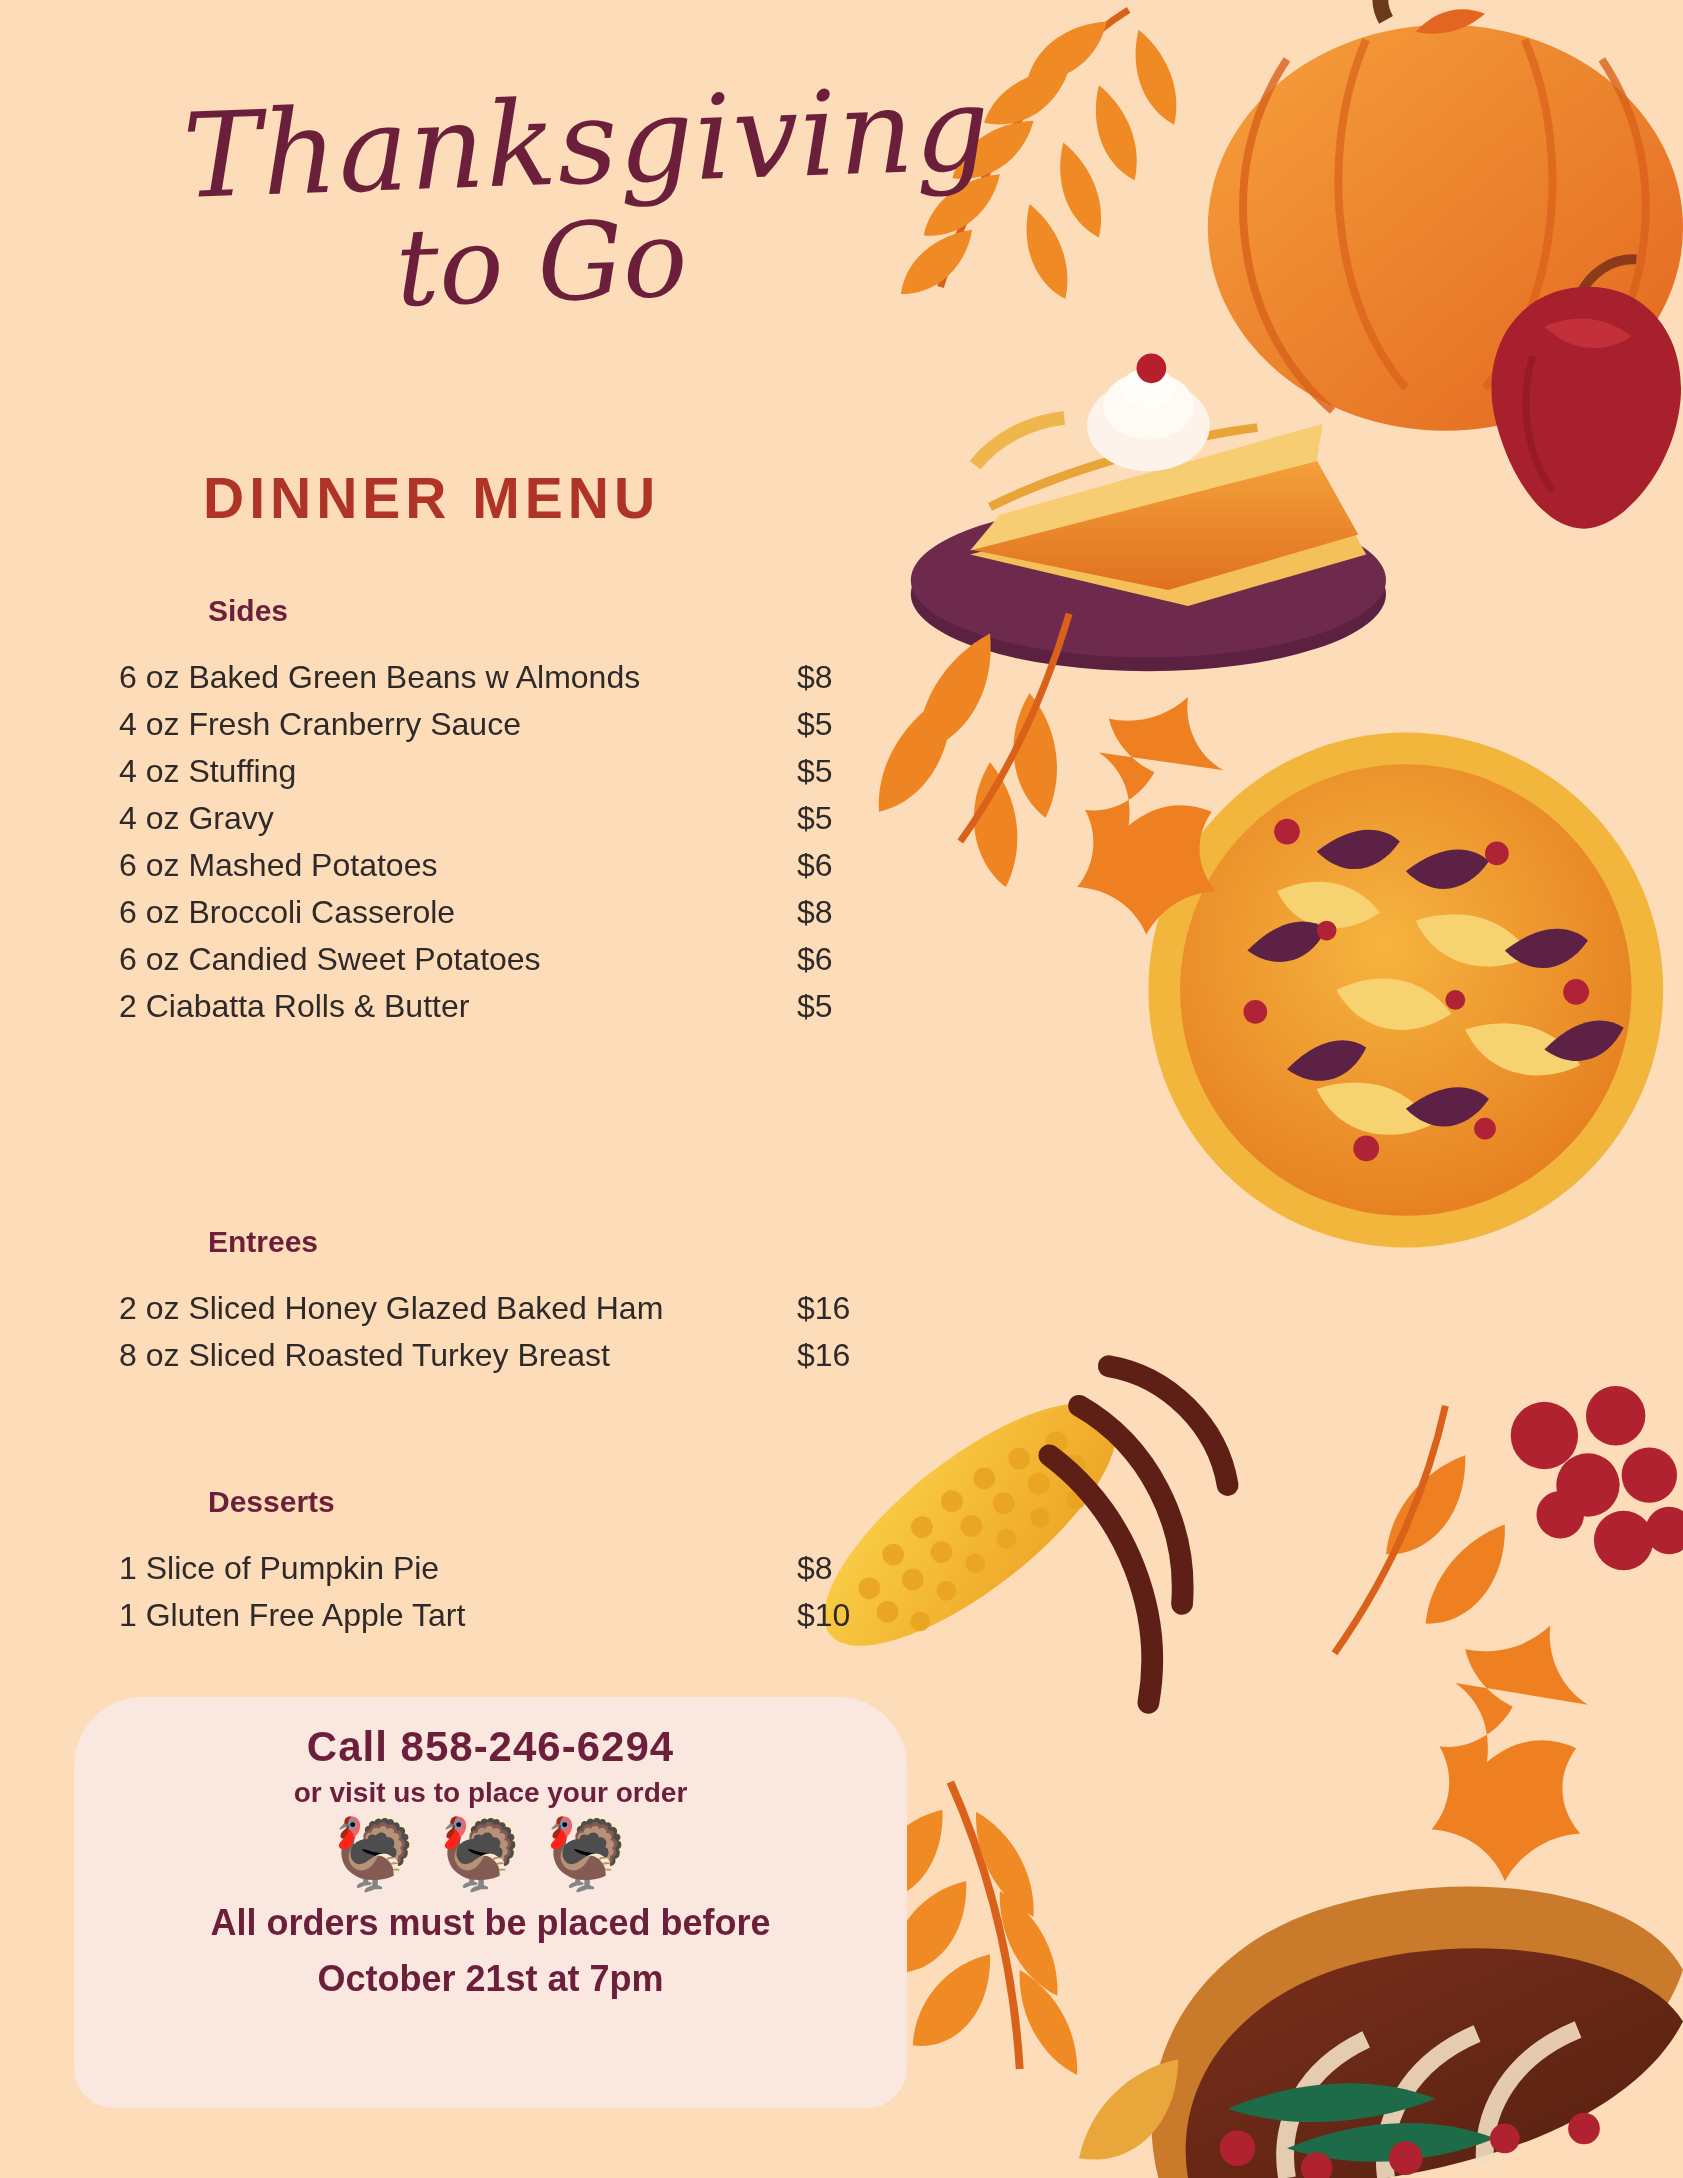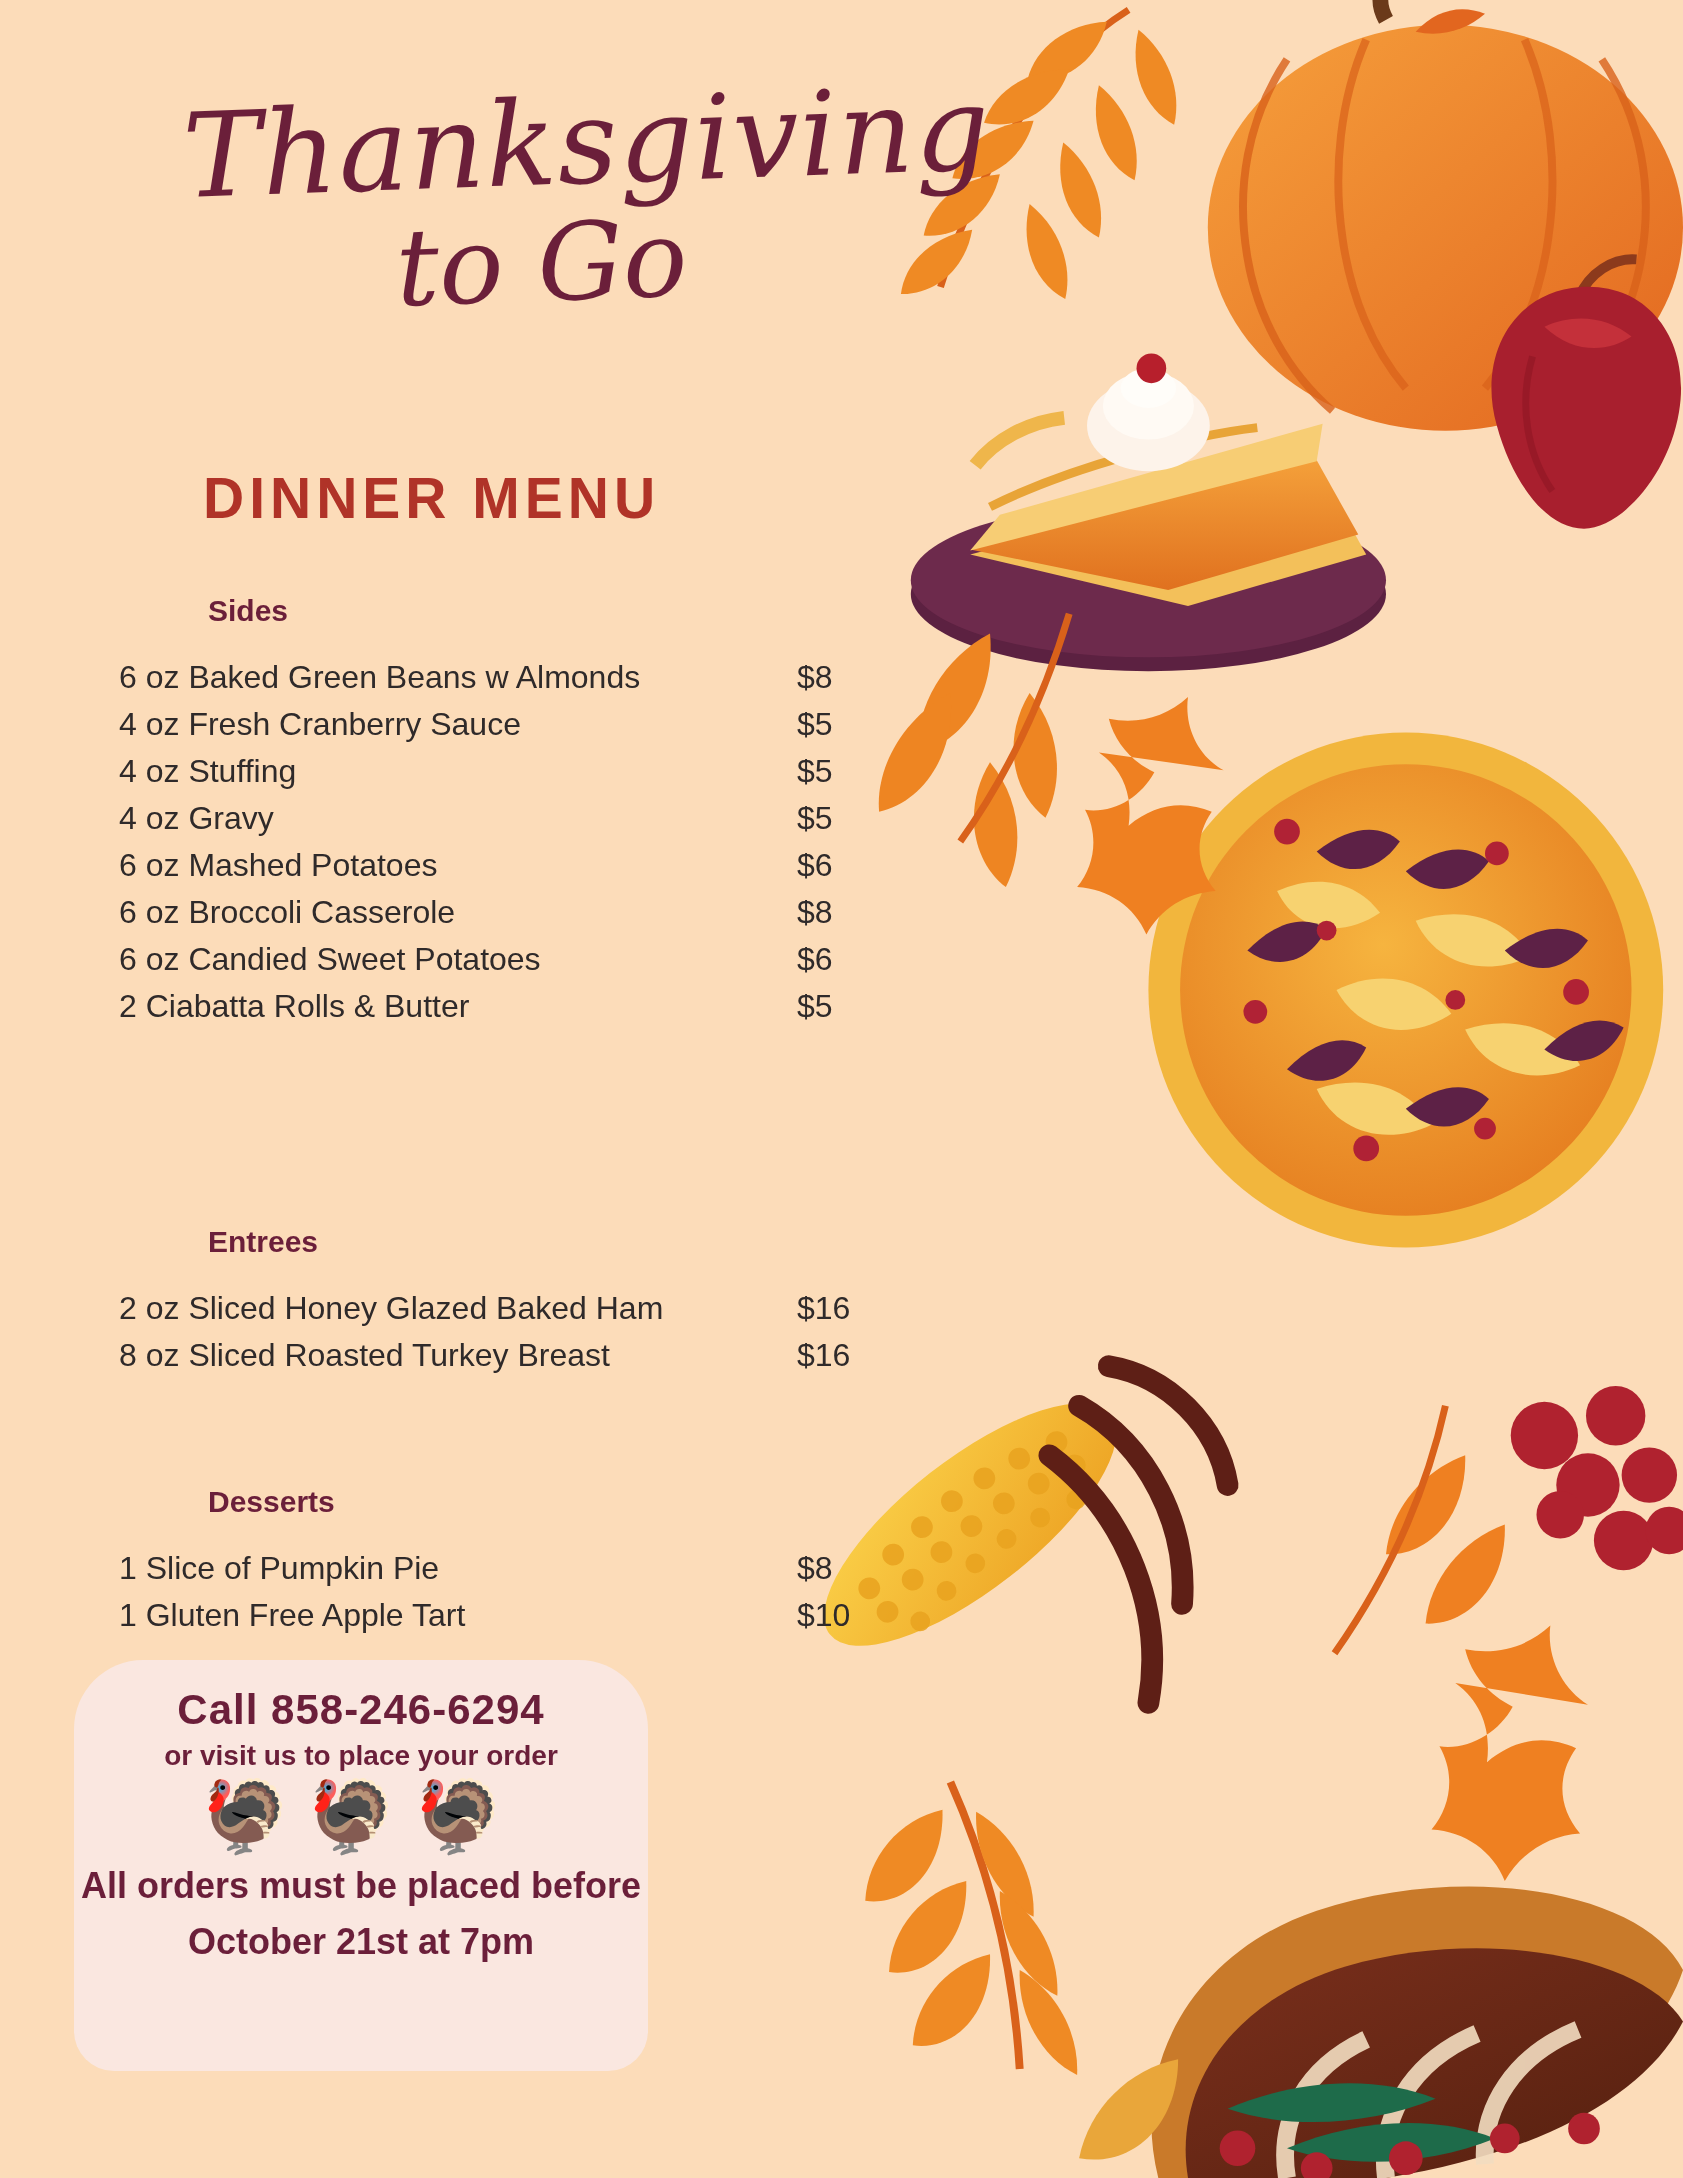--- a/index.html
+++ b/index.html
@@ -82,22 +82,22 @@
   .item-dots { flex: 1 1 auto; }
   .item-price { flex: 0 0 89px; text-align: left; }
 
   #sides { top: 594px; }
   #entrees { top: 1225px; }
   #desserts { top: 1485px; }
 
   .callout {
     position: absolute;
     left: 74px;
-    top: 1660px;
-    width: 574px;
+    top: 1697px;
+    width: 833px;
     height: 411px;
     background: #fae7e0;
     border-radius: 69px 69px 40px 40px;
     text-align: center;
     color: #6b1f3a;
     padding-top: 26px;
   }
   .callout-line1 { font-size: 42px; font-weight: bold; letter-spacing: 1px; }
   .callout-line2 { font-size: 28px; font-weight: bold; margin-top: 6px; }
   .turkeys { font-size: 71px; letter-spacing: 18px; margin-top: 6px; line-height: 1.1; }

